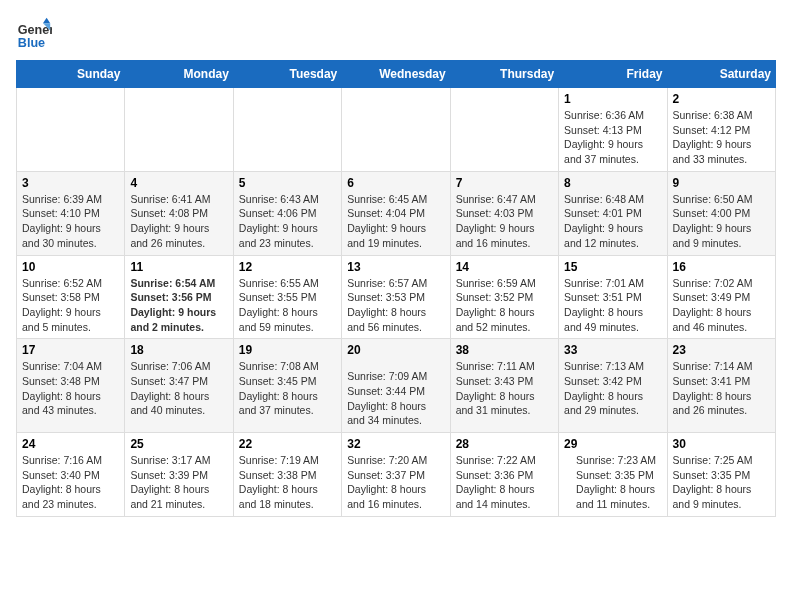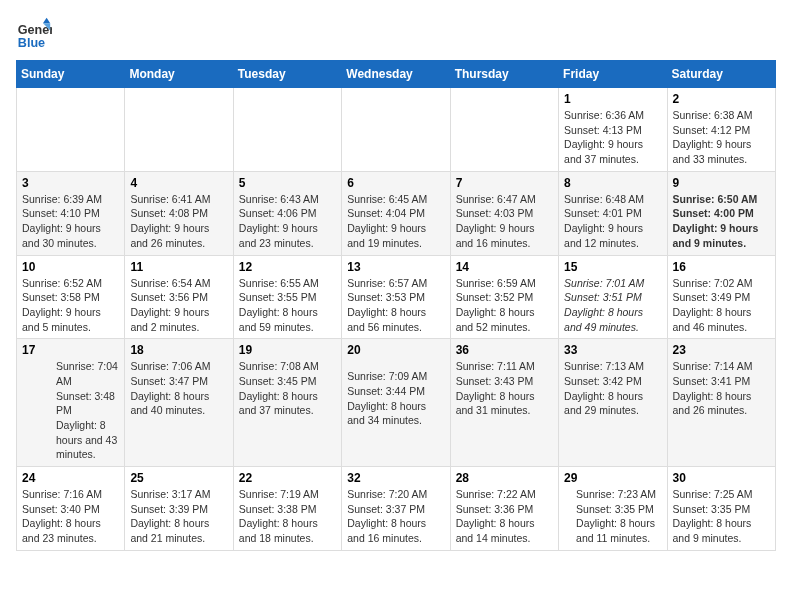--- a/index.html
+++ b/index.html
@@ -41,21 +41,21 @@
       width: 100%;
       border-collapse: collapse;
       font-size: 11px;
     }
     thead tr {
       background-color: #1a6bbf;
       color: #fff;
     }
     thead th {
       padding: 6px 4px;
-      text-align: left;
+      text-align: right;
       font-weight: bold;
       font-size: 12px;
       border: 1px solid #1a6bbf;
       margin-left: 40px;
     }
     tbody tr {
       border-bottom: 1px solid #ccc;
     }
     tbody td {
       vertical-align: top;
@@ -162,35 +162,35 @@
 Daylight: 9 hours and 16 minutes.</div>
         </td>
         <td>
           <span class="day-num">8</span>
           <div class="day-info" style="white-space: pre-line;">Sunrise: 6:48 AM
 Sunset: 4:01 PM
 Daylight: 9 hours and 12 minutes.</div>
         </td>
         <td>
           <span class="day-num">9</span>
-          <div class="day-info" style="white-space: pre-line; font-weight: bold;">Sunrise: 6:50 AM
+          <div class="day-info" style="white-space: pre-line;">Sunrise: 6:50 AM
 Sunset: 4:00 PM
 Daylight: 9 hours and 9 minutes.</div>
         </td>
       </tr>
       <tr>
         <td>
           <span class="day-num">10</span>
           <div class="day-info" style="white-space: pre-line;">Sunrise: 6:52 AM
 Sunset: 3:58 PM
 Daylight: 9 hours and 5 minutes.</div>
         </td>
         <td>
           <span class="day-num">11</span>
-          <div class="day-info" style="white-space: pre-line;">Sunrise: 6:54 AM
+          <div class="day-info" style="white-space: pre-line; font-weight: bold;">Sunrise: 6:54 AM
 Sunset: 3:56 PM
 Daylight: 9 hours and 2 minutes.</div>
         </td>
         <td>
           <span class="day-num">12</span>
           <div class="day-info" style="white-space: pre-line;">Sunrise: 6:55 AM
 Sunset: 3:55 PM
 Daylight: 8 hours and 59 minutes.</div>
         </td>
         <td>
@@ -200,35 +200,35 @@
 Daylight: 8 hours and 56 minutes.</div>
         </td>
         <td>
           <span class="day-num">14</span>
           <div class="day-info" style="white-space: pre-line;">Sunrise: 6:59 AM
 Sunset: 3:52 PM
 Daylight: 8 hours and 52 minutes.</div>
         </td>
         <td>
           <span class="day-num">15</span>
-          <div class="day-info" style="white-space: pre-line; font-style: italic;">Sunrise: 7:01 AM
+          <div class="day-info" style="white-space: pre-line;">Sunrise: 7:01 AM
 Sunset: 3:51 PM
 Daylight: 8 hours and 49 minutes.</div>
         </td>
         <td>
           <span class="day-num">16</span>
           <div class="day-info" style="white-space: pre-line;">Sunrise: 7:02 AM
 Sunset: 3:49 PM
 Daylight: 8 hours and 46 minutes.</div>
         </td>
       </tr>
       <tr>
         <td>
           <span class="day-num">17</span>
-          <div class="day-info" style="white-space: pre-line; margin-left: 34px;">Sunrise: 7:04 AM
+          <div class="day-info" style="white-space: pre-line;">Sunrise: 7:04 AM
 Sunset: 3:48 PM
 Daylight: 8 hours and 43 minutes.</div>
         </td>
         <td>
           <span class="day-num">18</span>
           <div class="day-info" style="white-space: pre-line;">Sunrise: 7:06 AM
 Sunset: 3:47 PM
 Daylight: 8 hours and 40 minutes.</div>
         </td>
         <td>
@@ -237,21 +237,21 @@
 Sunset: 3:45 PM
 Daylight: 8 hours and 37 minutes.</div>
         </td>
         <td>
           <span class="day-num">20</span>
           <div class="day-info" style="white-space: pre-line; margin-top: 12px;">Sunrise: 7:09 AM
 Sunset: 3:44 PM
 Daylight: 8 hours and 34 minutes.</div>
         </td>
         <td>
-          <span class="day-num">36</span>
+          <span class="day-num">38</span>
           <div class="day-info" style="white-space: pre-line;">Sunrise: 7:11 AM
 Sunset: 3:43 PM
 Daylight: 8 hours and 31 minutes.</div>
         </td>
         <td>
           <span class="day-num">33</span>
           <div class="day-info" style="white-space: pre-line;">Sunrise: 7:13 AM
 Sunset: 3:42 PM
 Daylight: 8 hours and 29 minutes.</div>
         </td>

